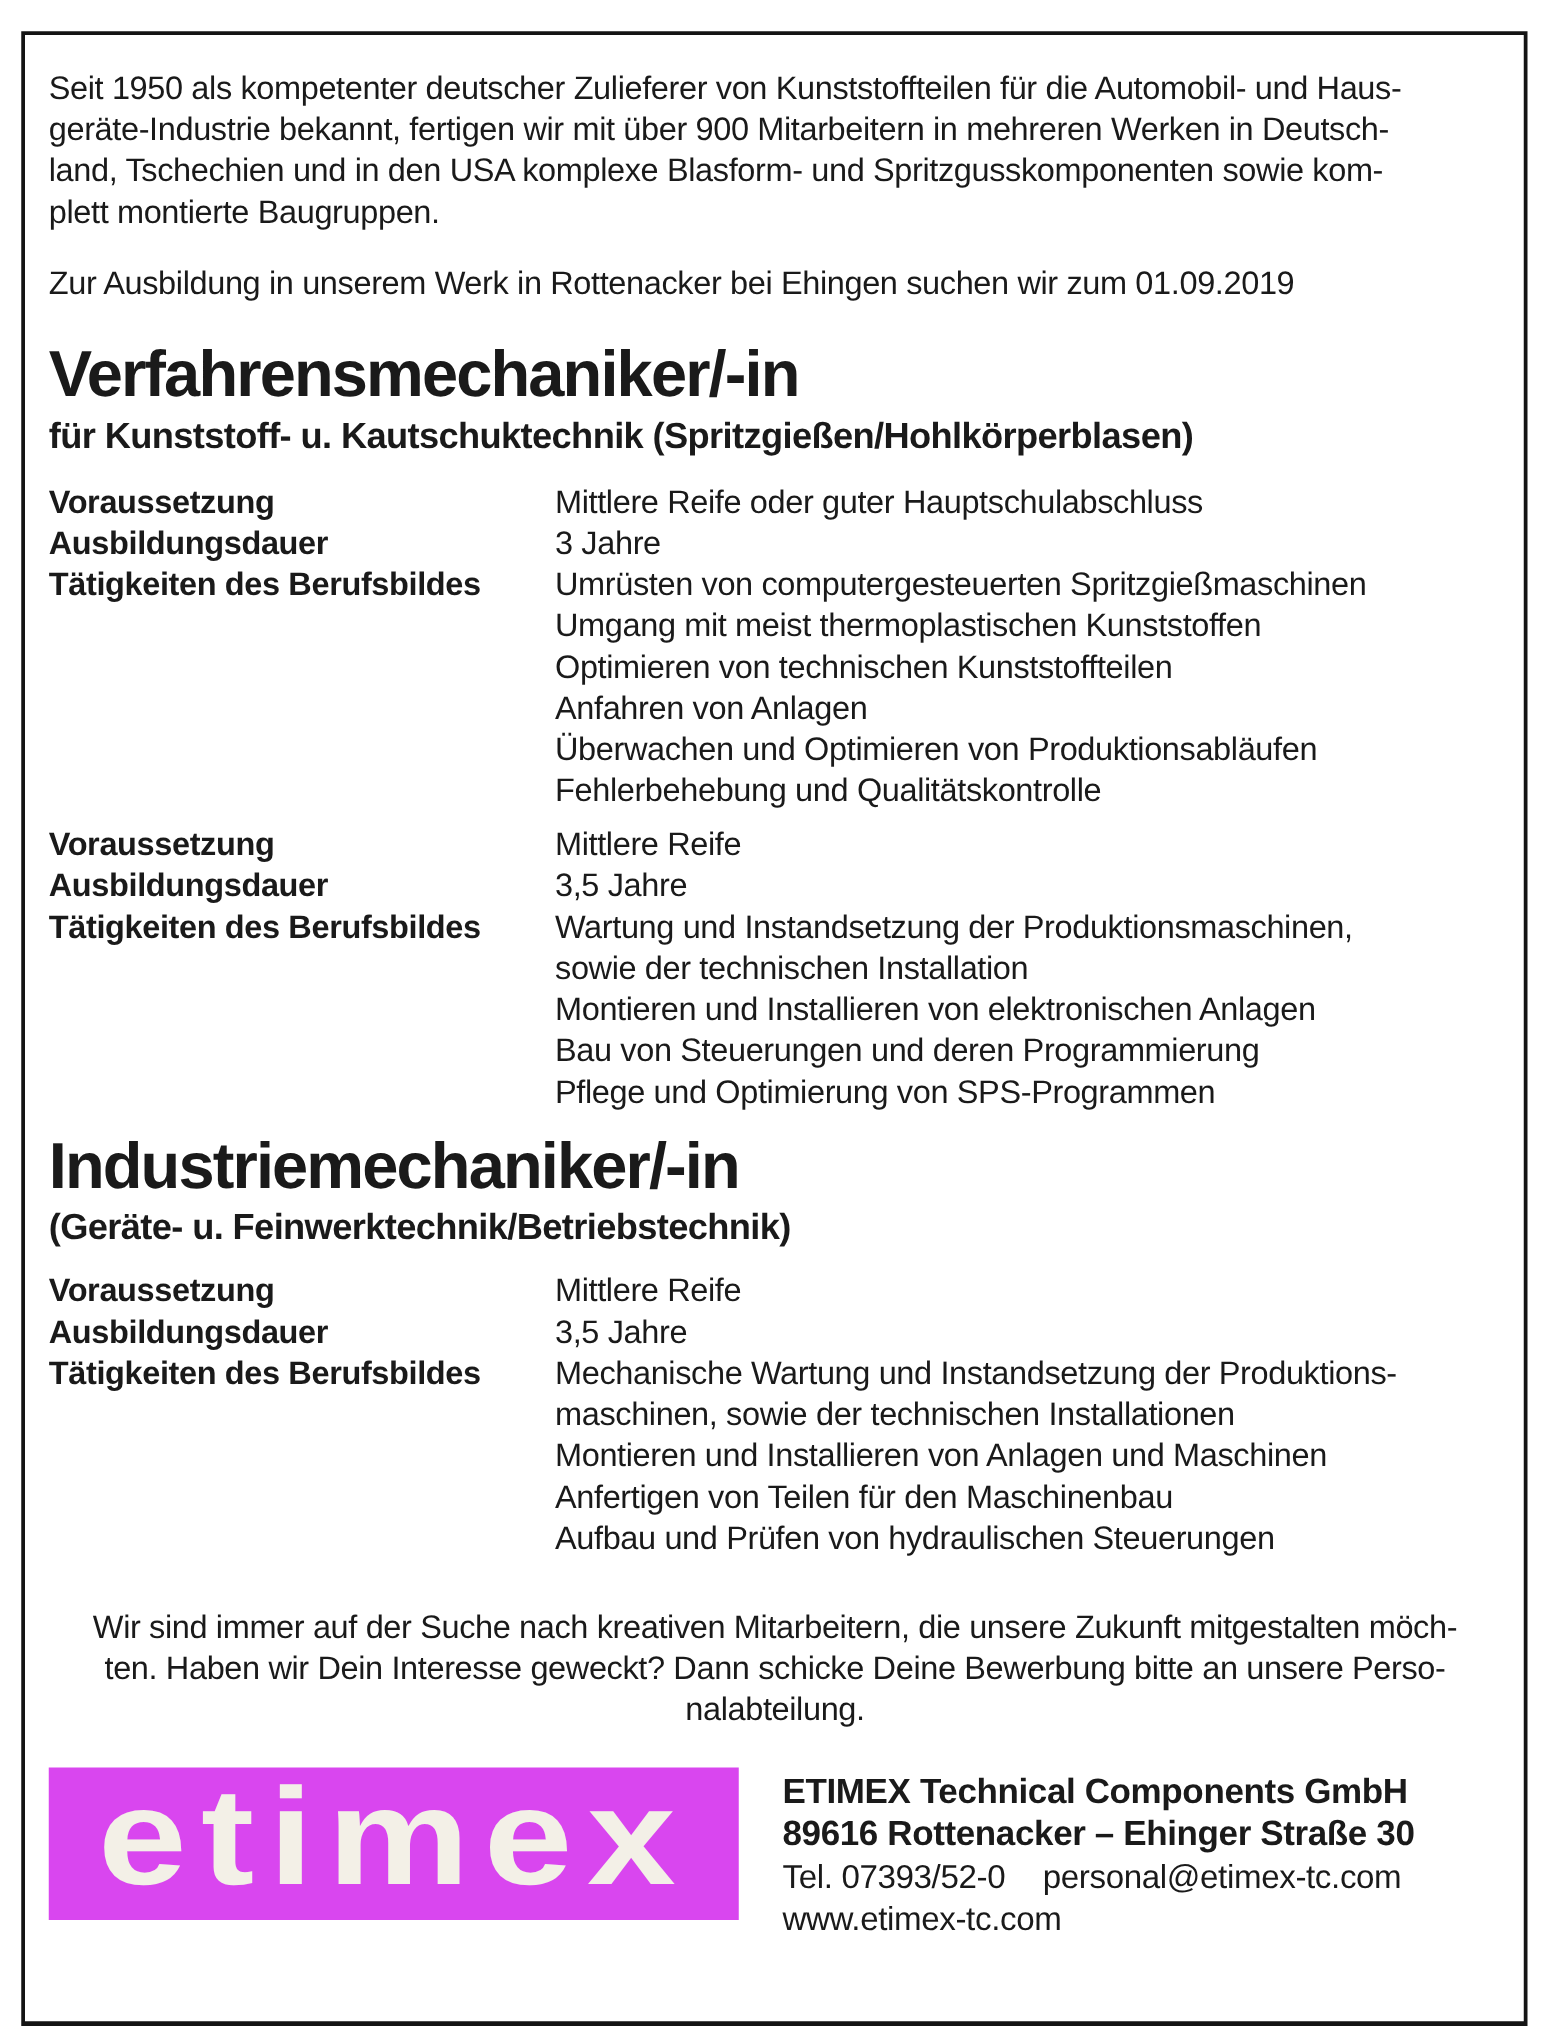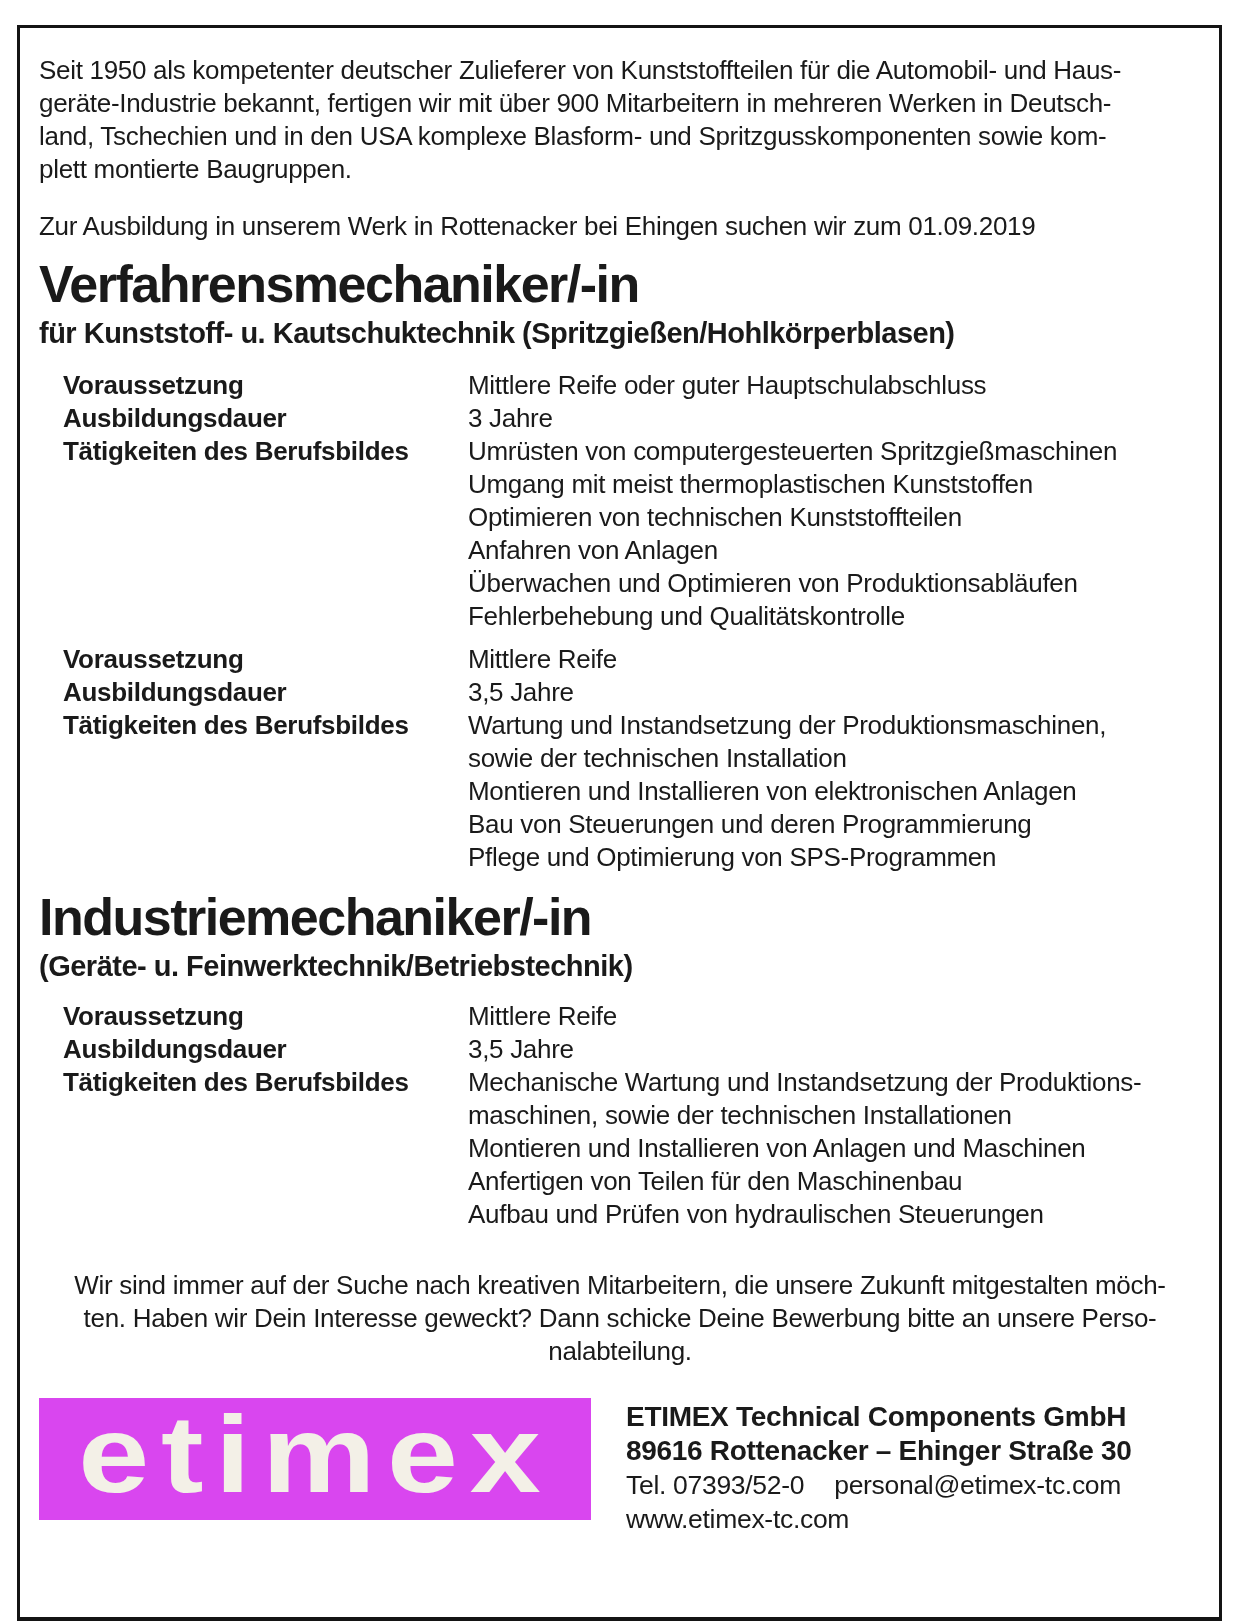--- a/index.html
+++ b/index.html
@@ -23,21 +23,21 @@
   }
   .body-line, .callout {
     font-size: 26px;
     line-height: 33px;
     letter-spacing: -0.3px;
     white-space: nowrap;
   }
   .callout { margin-top: 24px; }
   .callout .b { font-weight: normal; }
   .job-title {
-    margin-top: 12px;
+    margin-top: 28px;
     font-size: 52px;
     line-height: 58px;
     font-weight: bold;
     letter-spacing: -1.5px;
     white-space: nowrap;
   }
   .job-title .note {
     font-size: 34px;
     letter-spacing: -0.5px;
     margin-left: 12px;
@@ -54,21 +54,20 @@
   .spec.tight { margin-top: 10px; }
   .spec.mid { margin-top: 16px; }
   .spec-row { display: flex; align-items: flex-start; }
   .spec-label {
     flex: 0 0 405px;
     font-weight: bold;
     font-size: 26px;
     line-height: 33px;
     letter-spacing: -0.3px;
     white-space: nowrap;
-    margin-left: 24px;
   }
   .spec-value { flex: 1 1 auto; }
   .mt14 { margin-top: 14px; }
   .closing { margin-top: 38px; text-align: center; }
   .footer { display: flex; margin-top: 30px; }
   .logo {
     flex: 0 0 552px;
     width: 552px; height: 122px;
     background: #d946ef;
     display: flex; align-items: center; justify-content: center;

